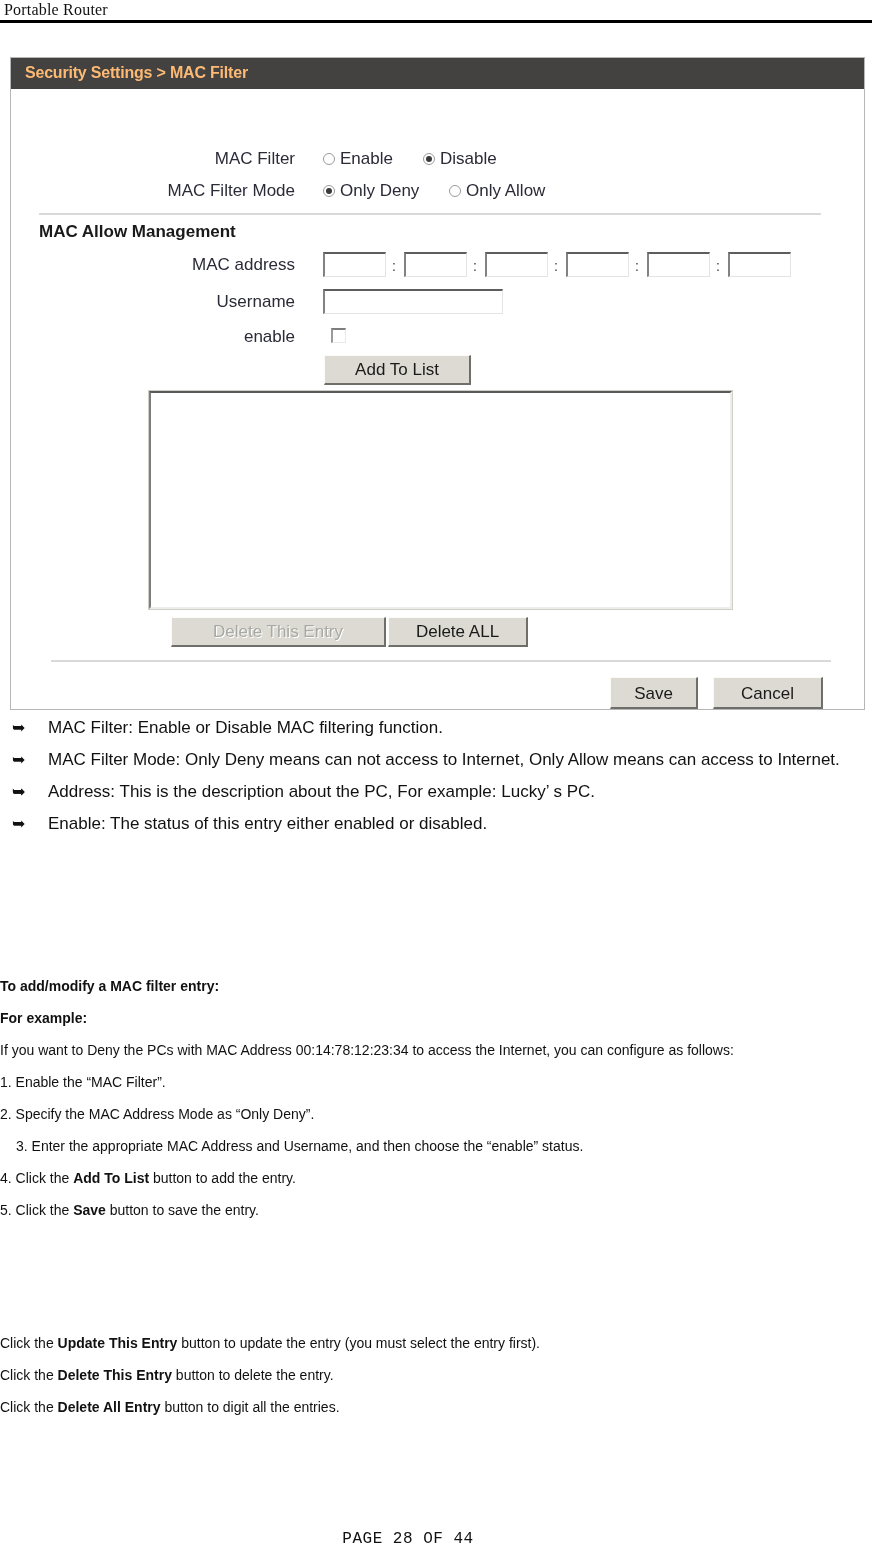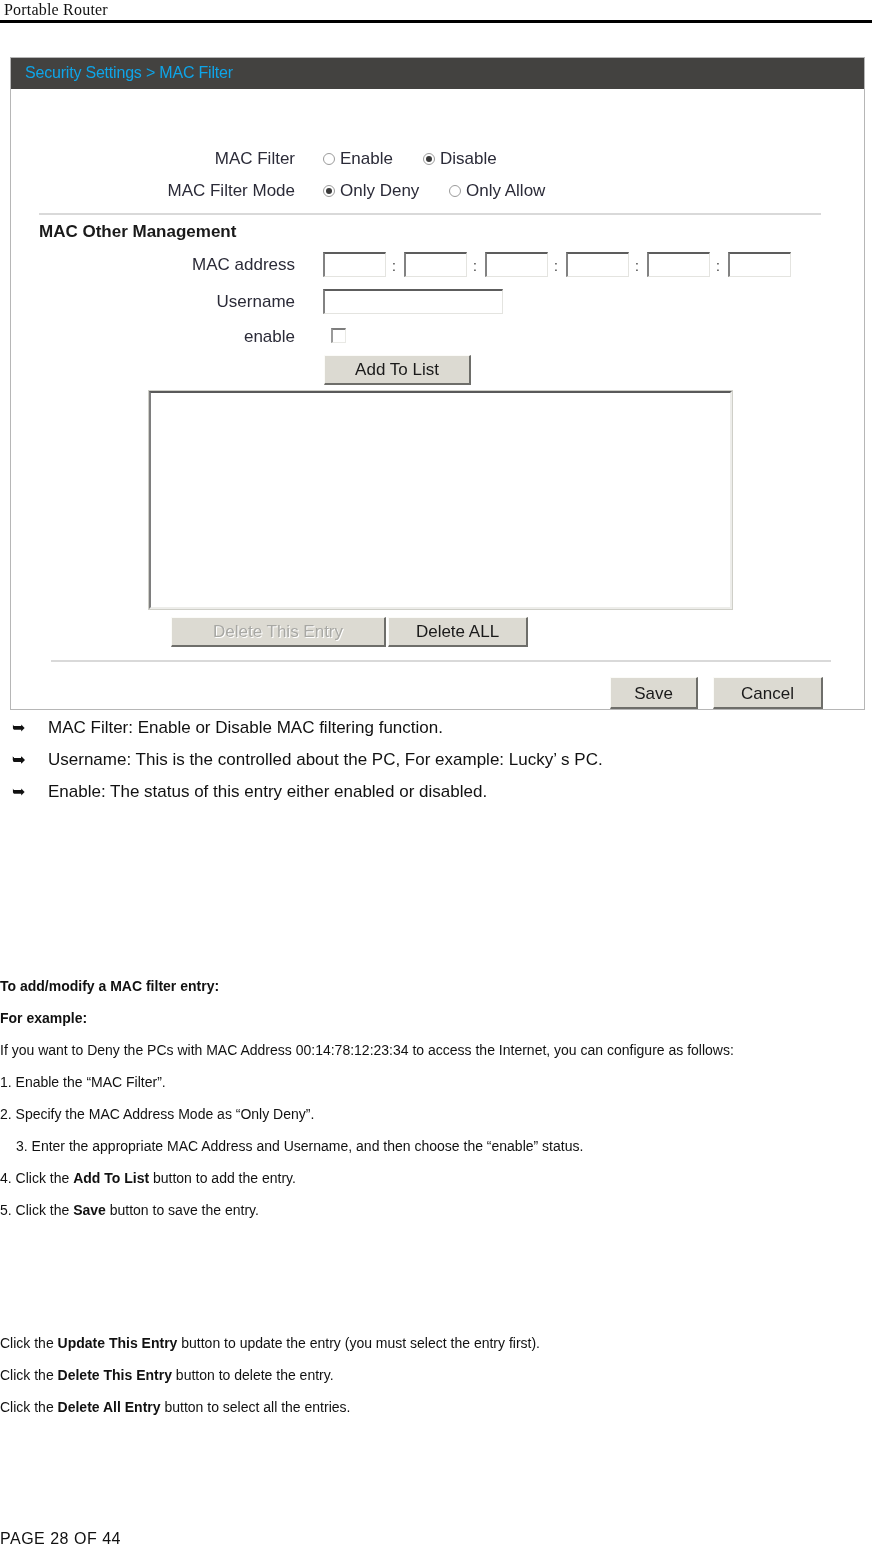--- a/index.html
+++ b/index.html
@@ -61,22 +61,22 @@
     width: 100%;
     height: 31px;
     background: #434240;
     box-sizing: border-box;
   }
   .panel-header .crumb {
     position: absolute;
     left: 14px;
     top: 6px;
     font-size: 16px;
-    font-weight: normal;
-    color: #0ea5e9;
+    font-weight: bold;
+    color: #fdba74;
     letter-spacing: -0.2px;
     white-space: nowrap;
     text-align: right;
   }
   .panel-body {
     position: absolute;
     left: 0;
     top: 31px;
     width: 100%;
     height: 620px;
@@ -237,21 +237,22 @@
   .hang {
     padding-left: 38px;
     text-indent: -22px;
   }
 
   .footer {
     position: absolute;
     left: 0;
     top: 1530px;
     width: 816px;
-    font-family: Liberation Sans, sans-serif;
+    text-align: center;
+    font-family: Liberation Mono, monospace;
     font-size: 16px;
     color: #111;
     letter-spacing: 0.5px;
   }
 </style>
 </head>
 <body>
 
 <div class="doc-header">
   <div class="title">Portable Router</div>
@@ -277,21 +278,21 @@
     <div class="fld-label" style="left:64px; top:90px; width:220px;">MAC Filter Mode</div>
     <div class="radio-opt" style="left:312px; top:91px;">
       <span class="radio on"></span><span>Only Deny</span>
     </div>
     <div class="radio-opt" style="left:438px; top:91px;">
       <span class="radio"></span><span>Only Allow</span>
     </div>
 
     <div class="divider" style="left:28px; top:124px; width:782px;"></div>
 
-    <div class="section-title" style="left:28px; top:133px;">MAC Other Management</div>
+    <div class="section-title" style="left:28px; top:133px;">MAC Allow Management</div>
 
     <div class="fld-label" style="left:64px; top:164px; width:220px;">MAC address</div>
 
     <div class="tbox" style="left:312px; top:163px; width:63px; height:25px;"></div>
     <div class="colon" style="left:381px; top:165px;">:</div>
     <div class="tbox" style="left:393px; top:163px; width:63px; height:25px;"></div>
     <div class="colon" style="left:462px; top:165px;">:</div>
     <div class="tbox" style="left:474px; top:163px; width:63px; height:25px;"></div>
     <div class="colon" style="left:543px; top:165px;">:</div>
     <div class="tbox" style="left:555px; top:163px; width:63px; height:25px;"></div>
@@ -321,27 +322,28 @@
   </div>
 </div>
 
 <div class="bullets">
   <p class="bullet">
     <span class="marker">➥</span>
     <span>MAC Filter: Enable or Disable MAC filtering function.</span>
   </p>
   <p class="bullet">
     <span class="marker">➥</span>
-  </p>
-  <p class="bullet">
-    <span class="marker">➥</span>
-  </p>
-  <p class="bullet">
-    <span class="marker">➥</span>
-    <span>Username: This is the controlled about the PC, For example: Lucky’ s PC.</span>
+    <span>MAC Filter Mode: Only Deny means can not access to Internet, Only Allow means can access to Internet.</span>
+  </p>
+  <p class="bullet">
+    <span class="marker">➥</span>
+  </p>
+  <p class="bullet">
+    <span class="marker">➥</span>
+    <span>Address: This is the description about the PC, For example: Lucky’ s PC.</span>
   </p>
   <p class="bullet">
     <span class="marker">➥</span>
     <span>Enable: The status of this entry either enabled or disabled.</span>
   </p>
 </div>
 
 <div class="prose" style="top:970px;">
   <p class="flat bold">To add/modify a MAC filter entry:</p>
   <p class="flat bold">For example:</p>
@@ -358,17 +360,17 @@
 </div>
 
 <div class="prose" style="top:1327px;">
   <p class="flat">
     <span>Click the </span><span class="bold">Update This Entry</span><span> button to update the entry (you must select the entry first).</span>
   </p>
   <p class="flat">
     <span>Click the </span><span class="bold">Delete This Entry</span><span> button to delete the entry.</span>
   </p>
   <p class="flat">
-    <span>Click the </span><span class="bold">Delete All Entry</span><span> button to select all the entries.</span>
+    <span>Click the </span><span class="bold">Delete All Entry</span><span> button to digit all the entries.</span>
   </p>
 </div>
 
 <div class="footer">PAGE   28   OF   44</div>
 
 </body></html>

